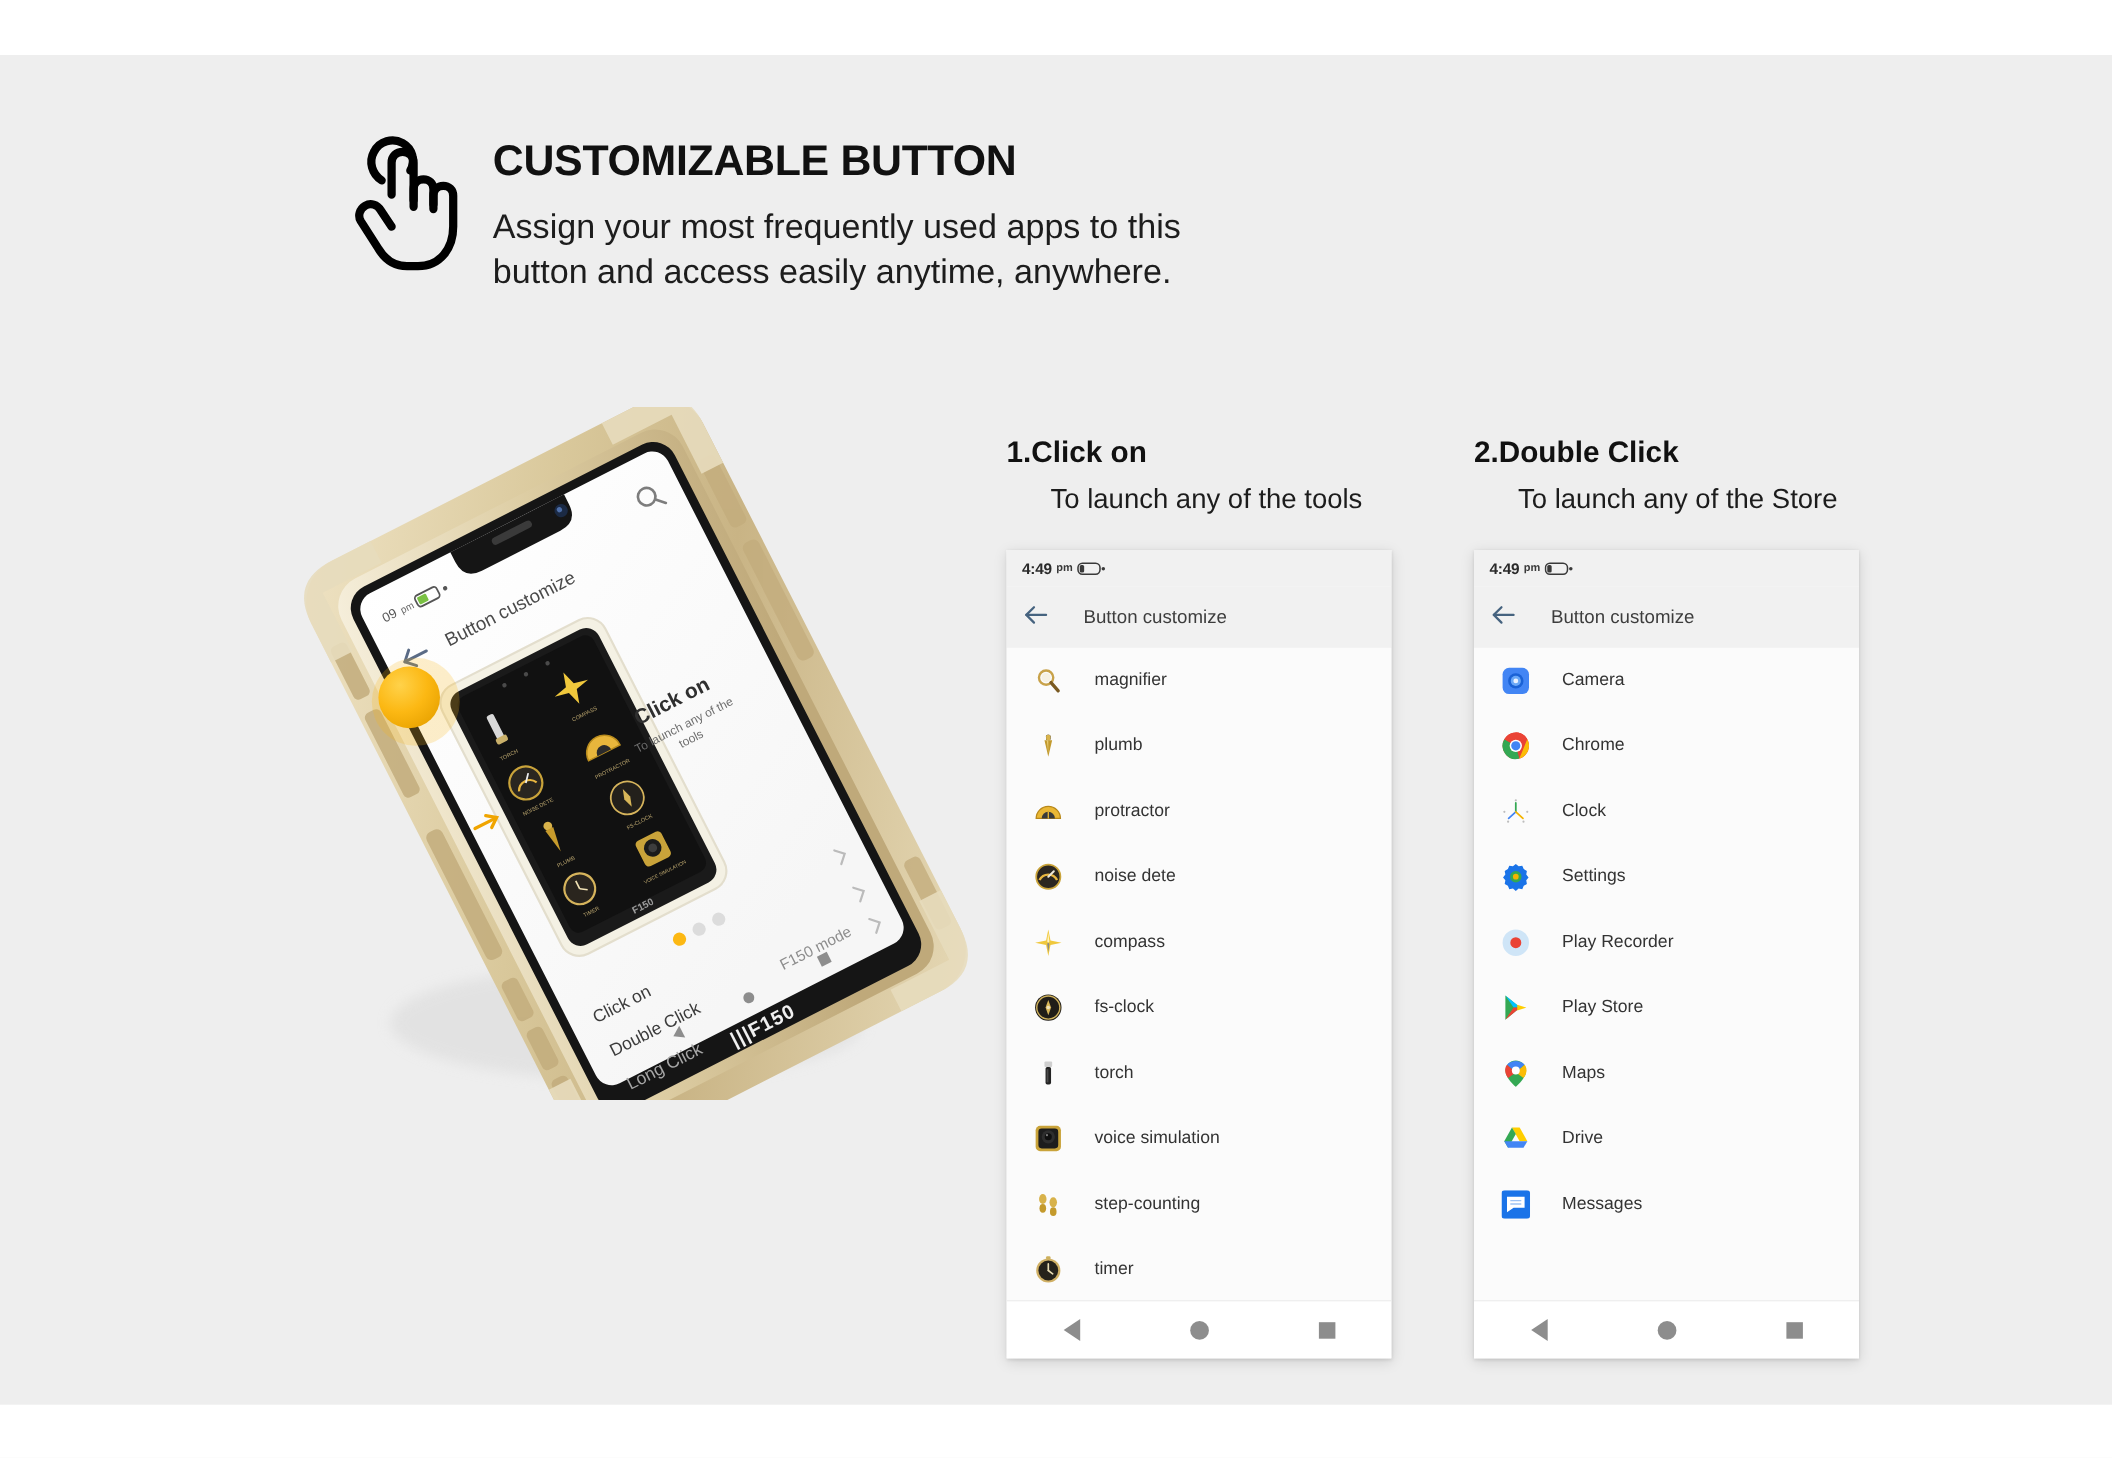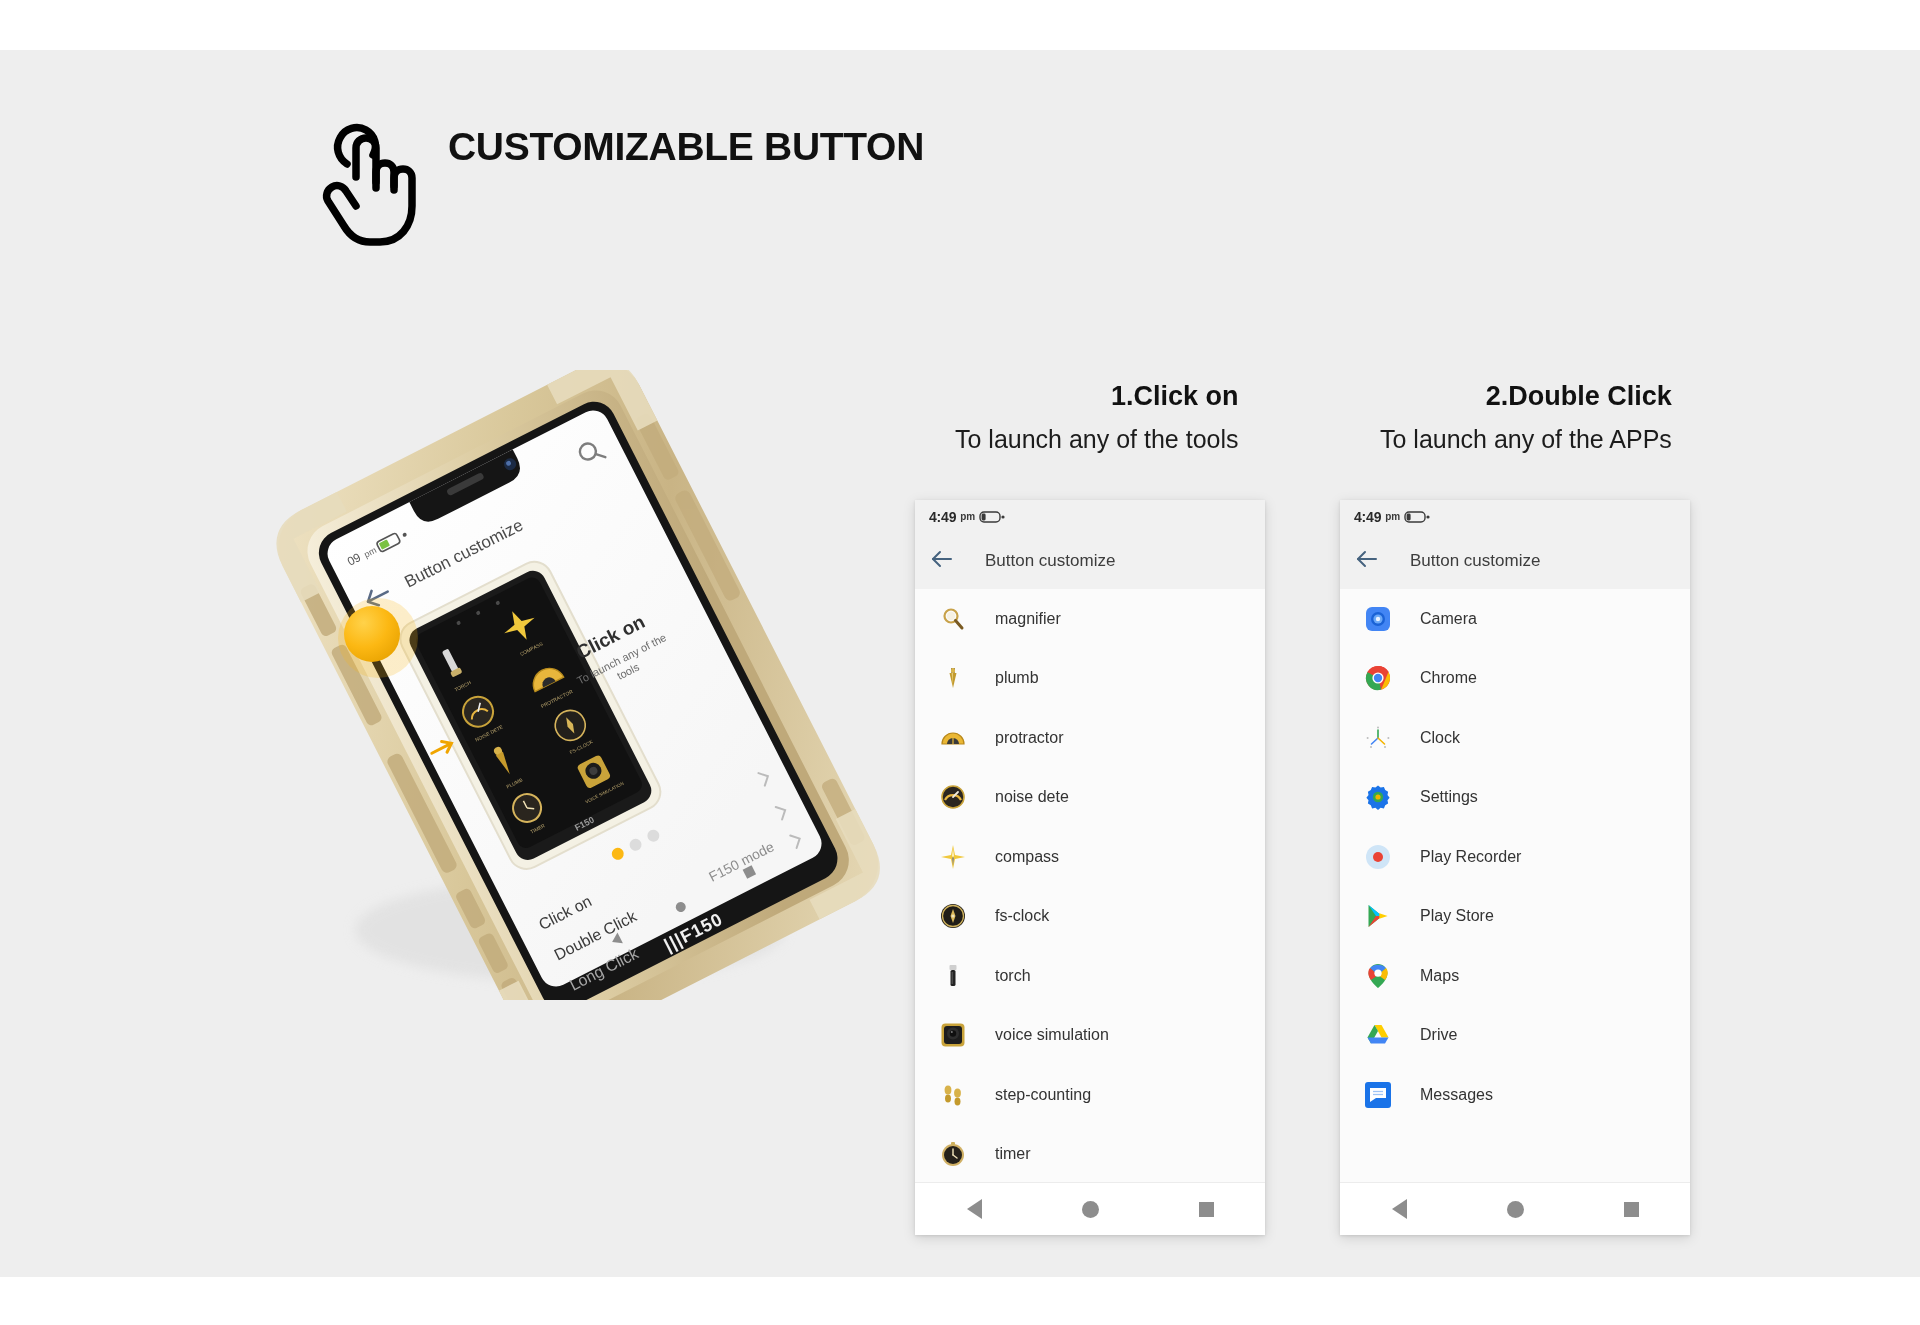--- a/index.html
+++ b/index.html
@@ -28,21 +28,21 @@
   .header-sub {
     font-size: 31px; color: #1d1d1d; line-height: 1.33;
     margin-top: 16px; max-width: 800px;
   }
 
   
   .phone-hero { position: absolute; left: 240px; top: 370px; width: 640px; height: 630px; }
   .phone-hero svg { display: block; }
 
   
-  .step { position: absolute; top: 381px; text-align: right; }
+  .step { position: absolute; top: 396px; }
   .step1 { left: 915px; }
   .step2 { left: 1340px; }
   .step-title { font-size: 27px; font-weight: bold; color: #111111; line-height: 1.15; }
   .step-sub { font-size: 25px; color: #1c1c1c; margin-top: 12px; line-height: 1.2; margin-left: 40px; }
 
   
   .panel {
     position: absolute; top: 500px; width: 350px; height: 735px;
     background: #fbfbfb;
     box-shadow: 0 3px 12px rgba(0,0,0,0.13), 0 1px 3px rgba(0,0,0,0.10);
@@ -97,20 +97,24 @@
         <g fill="none" stroke="#000" stroke-width="7.5" stroke-linecap="round" stroke-linejoin="round">
           <path d="M29 44 C20 38 17 27 22 18 C27 8 39 5 48 10 C57 15 60 26 55 35"></path>
           <path d="M38 57 L38 28 C38 22 42.5 18 48 18 C53.5 18 58 22 58 28 L58 68"></path>
           <path d="M58 62 L58 52 C58 46.5 62 43 67 43 C72 43 76 46.5 76 52 L76 70"></path>
           <path d="M76 66 L76 58 C76 52.5 80 49 85 49 C90 49 94 52.5 94 58 L94 86 C94 106 82 122 62 122 L52 122 C40 122 32 116 26 106 L10 81 C7 76 9 70 14 67 C19 64 25 66 28 71 L38 86"></path>
         </g>
       </svg>
     </div>
     <div class="header-text">
       <div class="header-title">CUSTOMIZABLE BUTTON</div>
+      <div class="header-sub">
+        <div>Assign your most frequently used apps to this</div>
+        <div>button and access easily anytime, anywhere.</div>
+      </div>
     </div>
   </div>
 
   <div class="phone-hero">
     <svg viewBox="0 0 640 630" width="640" height="630">
       <defs>
         <linearGradient id="goldA" x1="0" y1="0" x2="1" y2="1">
           <stop offset="0%" stop-color="#efe3c4"></stop>
           <stop offset="35%" stop-color="#d9c89b"></stop>
           <stop offset="60%" stop-color="#c9b485"></stop>
@@ -436,21 +440,21 @@
     </div>
     <div class="navbar">
       <span class="nav-back"></span>
       <span class="nav-home"></span>
       <span class="nav-recent"></span>
     </div>
   </div>
 
   <div class="step step2">
     <div class="step-title">2.Double Click</div>
-    <div class="step-sub">To launch any of the APPs</div>
+    <div class="step-sub">To launch any of the Store</div>
   </div>
 
   <div class="panel panel2">
     <div class="statusbar">
       <span class="sb-time">4:49</span>
       <span class="sb-ampm">pm</span>
       <span class="sb-batt">
         <svg width="26" height="14" viewBox="0 0 26 14">
           <rect x="1" y="2" width="20" height="10" rx="4" fill="none" stroke="#3a3a3a" stroke-width="1.4"></rect>
           <rect x="2.6" y="3.6" width="4" height="6.8" rx="1.4" fill="#3a3a3a"></rect>

